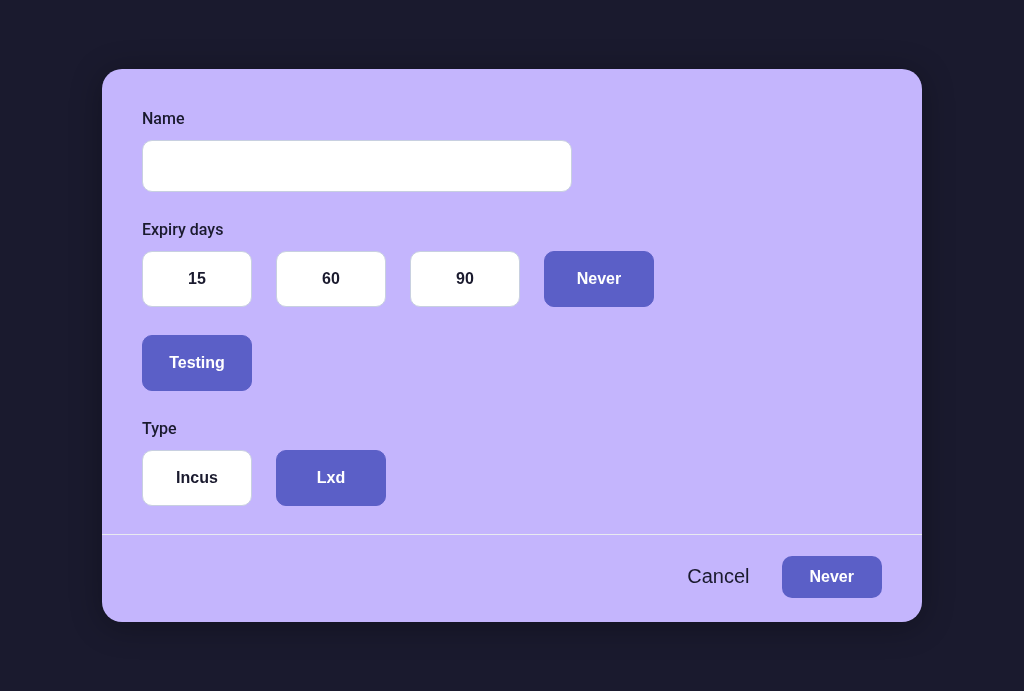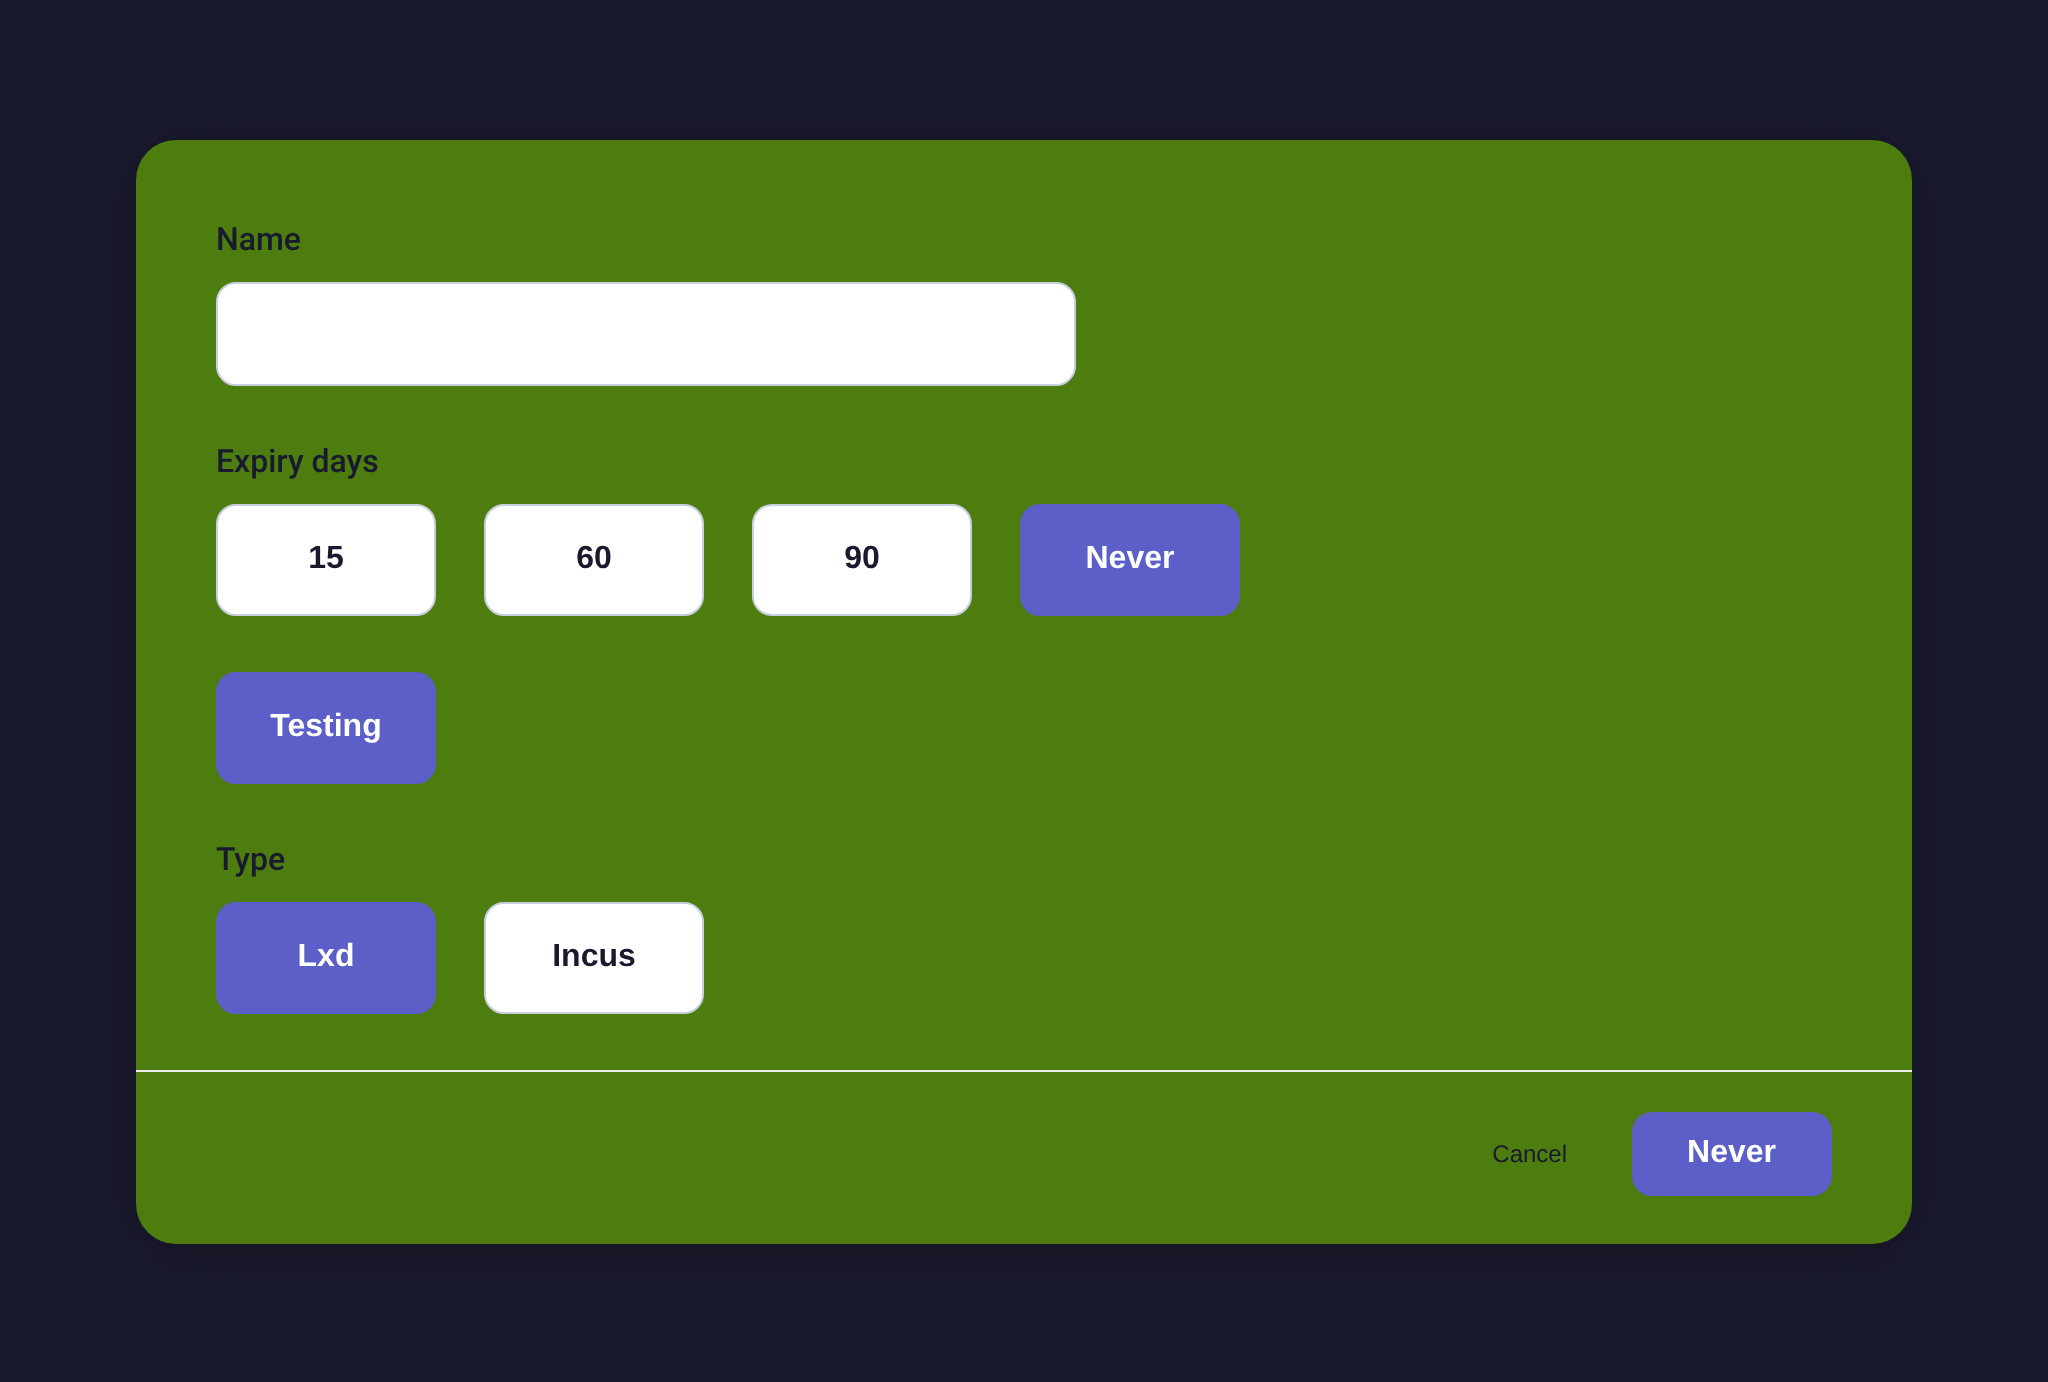--- a/index.html
+++ b/index.html
@@ -11,23 +11,23 @@
     body {
       background-color: #1a1a2e;
       display: flex;
       align-items: center;
       justify-content: center;
       min-height: 100vh;
       font-family: -apple-system, BlinkMacSystemFont, 'Segoe UI', Roboto, sans-serif;
     }
 
     .dialog {
-      background: #4d7c0f;
+      background: #c4b5fd;
       border-radius: 20px;
-      width: 888px;
+      width: 820px;
       padding: 40px 40px 0 40px;
       box-shadow: 0 4px 32px rgba(0,0,0,0.3);
     }
 
     .field-group {
       margin-bottom: 28px;
     }
 
     .field-label {
       font-size: 16px;
@@ -84,21 +84,21 @@
       display: flex;
       align-items: center;
       justify-content: flex-end;
       padding: 20px 0 24px 0;
       gap: 16px;
     }
 
     .cancel-btn {
       background: transparent;
       border: none;
-      font-size: 12px;
+      font-size: 20px;
       font-weight: 500;
       color: #1a1a2e;
       cursor: pointer;
       padding: 10px 16px;
     }
 
     .save-btn {
       background: #5b5fc7;
       border: none;
       border-radius: 10px;
@@ -131,22 +131,22 @@
 
   <div class="field-group">
     <div class="button-row">
       <button class="option-btn active">Testing</button>
     </div>
   </div>
 
   <div class="field-group">
     <span class="field-label">Type</span>
     <div class="button-row">
+      <button class="option-btn">Incus</button>
       <button class="option-btn active">Lxd</button>
-      <button class="option-btn">Incus</button>
     </div>
   </div>
 
   <hr class="divider">
 
   <div class="footer">
     <button class="cancel-btn">Cancel</button>
     <button class="save-btn">Never</button>
   </div>
 

